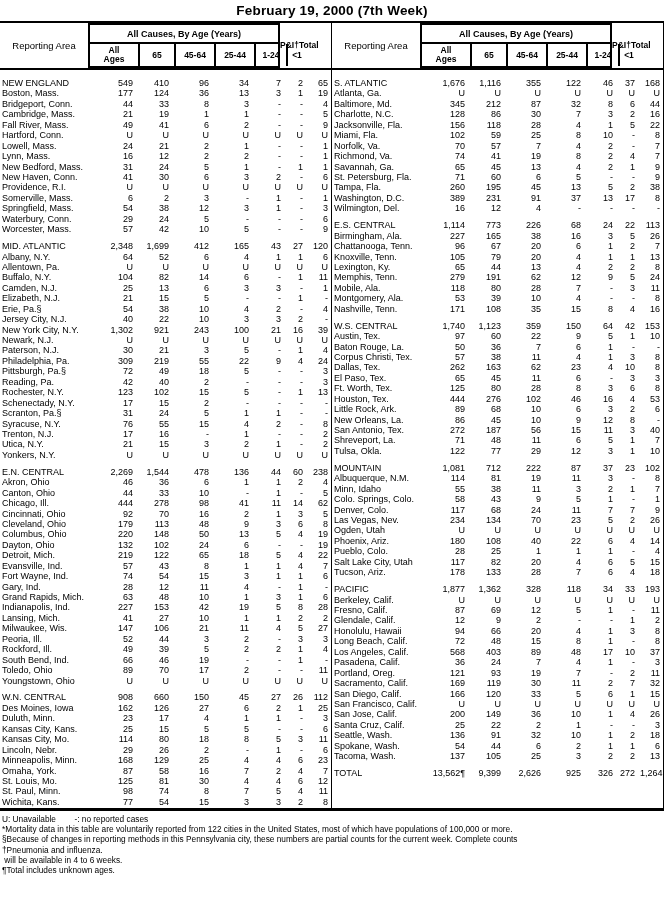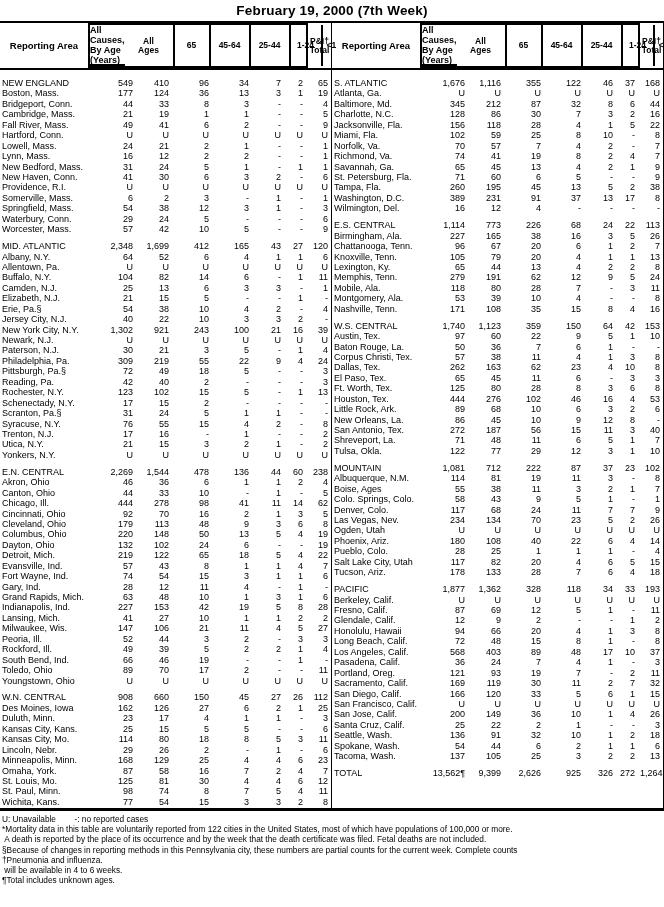--- a/index.html
+++ b/index.html
@@ -4,28 +4,28 @@
 <style>
   html,body{margin:0;padding:0;background:#fff;}
   body{width:664px;height:907px;color:#000;font-family:"Liberation Sans",sans-serif;position:relative;overflow:hidden;}
   .title{ text-align:center;font-weight:bold;font-size:13.5px;line-height:15px;padding-top:3px;letter-spacing:.2px;}
   .table-outer{margin-top:3px;width:664px;height:790px;box-sizing:border-box;
     border-top:2px solid #000;border-bottom:3px solid #000;border-right:1.5px solid #000;
     display:flex;align-items:stretch;}
   .half{flex:1 1 0;min-width:0;box-sizing:border-box;display:flex;flex-direction:column;}
   .half.right{border-left:1.5px solid #000;}
   .half-header{display:flex;align-items:stretch;height:45px;border-bottom:2.5px solid #000;flex:0 0 auto;}
-  .hdr-area{width:88px;display:flex;align-items:center;justify-content:center;font-weight:bold;font-size:9.5px;text-align:center;}
-  .hdr-agebox{width:220px;box-sizing:border-box;border:2px solid #000;display:flex;flex-direction:row;}
+  .hdr-area{width:88px;display:flex;align-items:center;justify-content:center;font-weight:normal;font-size:9.5px;text-align:center;}
+  .hdr-agebox{width:192px;box-sizing:border-box;border:2px solid #000;display:flex;flex-direction:column;}
   .hdr-group{flex:0 0 17px;display:flex;align-items:center;justify-content:center;font-weight:bold;font-size:9px;border-bottom:2px solid #000;}
   .hdr-subcols{flex:1;display:grid;grid-template-columns:48px 36px 40px 40px 32px 20px;}
   .hdr-subcol{box-sizing:border-box;display:flex;align-items:center;justify-content:center;text-align:center;
     font-weight:bold;font-size:8.5px;line-height:9px;border-left:2px solid #000;white-space:pre-line;}
   .hdr-subcol:first-child{border-left:none;}
-  .hdr-pi{flex:1;display:flex;flex-direction:column;align-items:center;justify-content:center;
+  .hdr-pi{flex:1;display:flex;flex-direction:row;align-items:center;
     font-weight:bold;font-size:8.5px;line-height:9px;text-align:center;}
   .half-body{flex:1;padding-top:8px;}
   .row{display:grid;grid-template-columns:88px 50px 36px 40px 40px 32px 22px 1fr;height:10.45px;}
   .cell{font-size:9px;line-height:10.45px;white-space:nowrap;overflow:hidden;}
   .cell.area{padding-left:2px;}
   .cell.num{text-align:right;padding-right:5px;}
   .cell.num.pi{padding-right:3px;}
   .gap{height:6.5px;}
   .footnotes{padding:3px 2px 0 2px;font-size:8.3px;line-height:10.2px;}
   .footnote-line{white-space:pre-wrap;}
@@ -1134,21 +1134,21 @@
           <div class="cell area">Albuquerque, N.M.</div>
           <div class="cell num">114</div>
           <div class="cell num">81</div>
           <div class="cell num">19</div>
           <div class="cell num">11</div>
           <div class="cell num">3</div>
           <div class="cell num">-</div>
           <div class="cell num pi">8</div>
         </div>
         <div class="row">
-          <div class="cell area">Boise, Ages</div>
+          <div class="cell area">Minn, Idaho</div>
           <div class="cell num">55</div>
           <div class="cell num">38</div>
           <div class="cell num">11</div>
           <div class="cell num">3</div>
           <div class="cell num">2</div>
           <div class="cell num">1</div>
           <div class="cell num pi">7</div>
         </div>
         <div class="row">
           <div class="cell area">Colo. Springs, Colo.</div>
@@ -1413,18 +1413,17 @@
           <div class="cell num pi">1,264</div>
         </div>
       </div>
   </div>
 
 </div>
 
 <div class="footnotes">
   <div class="footnote-line">U: Unavailable        -: no reported cases</div>
   <div class="footnote-line">*Mortality data in this table are voluntarily reported from 122 cities in the United States, most of which have populations of 100,000 or more.</div>
-  <div class="footnote-line"> A death is reported by the place of its occurrence and by the week that the death certificate was filed. Fetal deaths are not included.</div>
   <div class="footnote-line">§Because of changes in reporting methods in this Pennsylvania city, these numbers are partial counts for the current week. Complete counts</div>
   <div class="footnote-line">†Pneumonia and influenza.</div>
   <div class="footnote-line"> will be available in 4 to 6 weeks.</div>
   <div class="footnote-line">¶Total includes unknown ages.</div>
 </div>
 
 </body></html>

